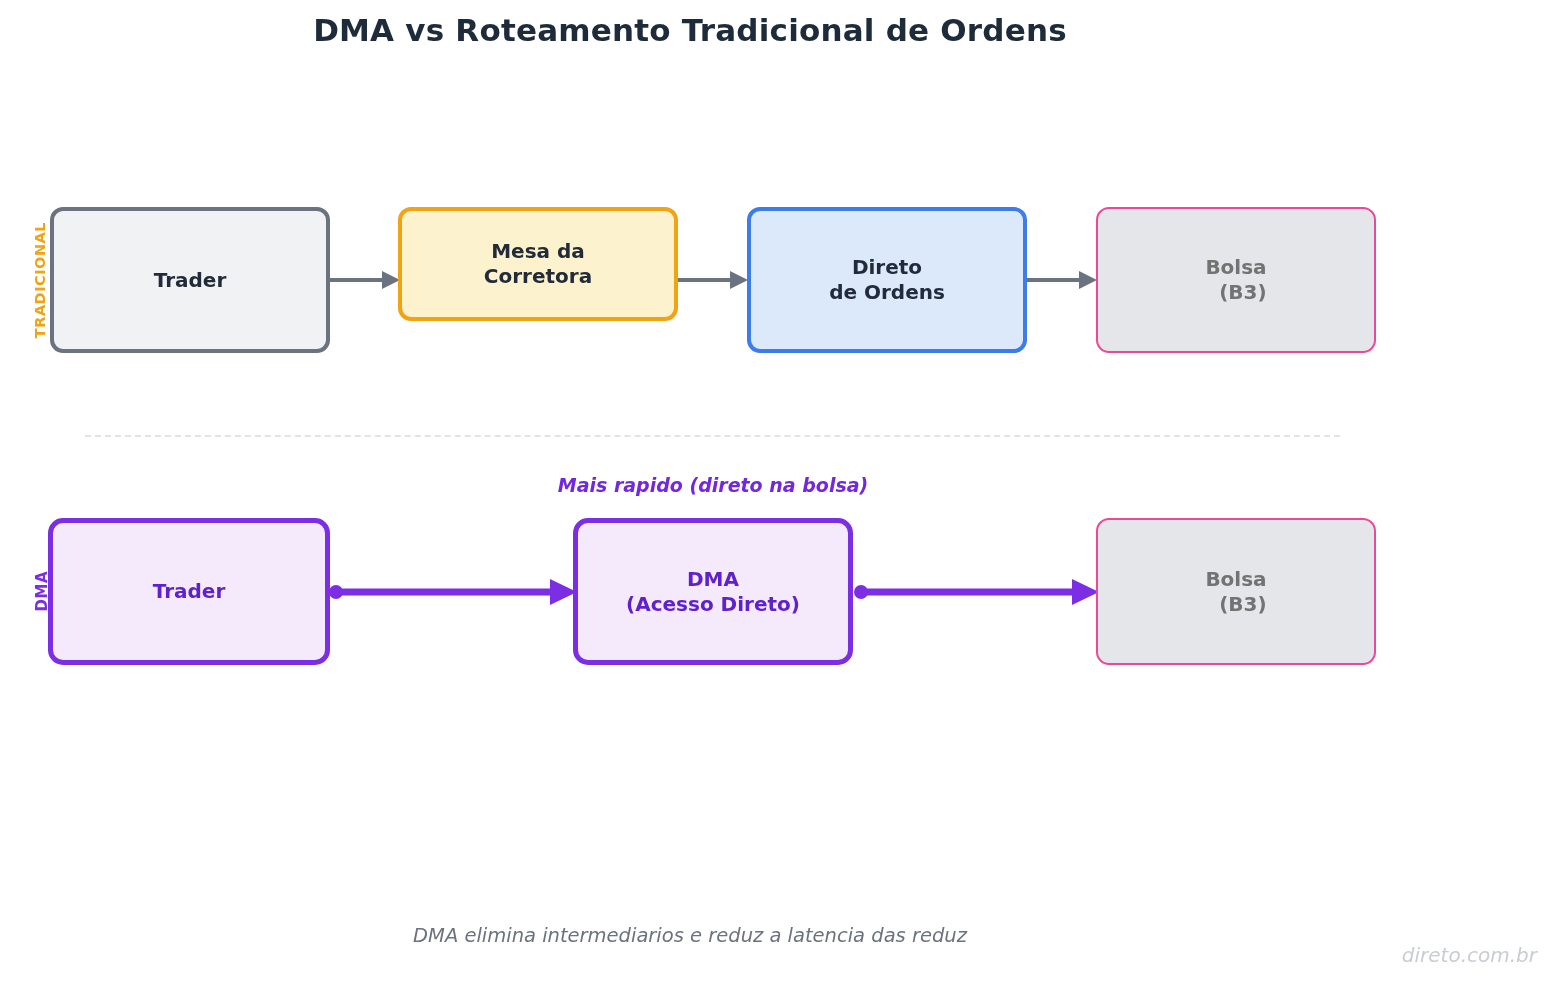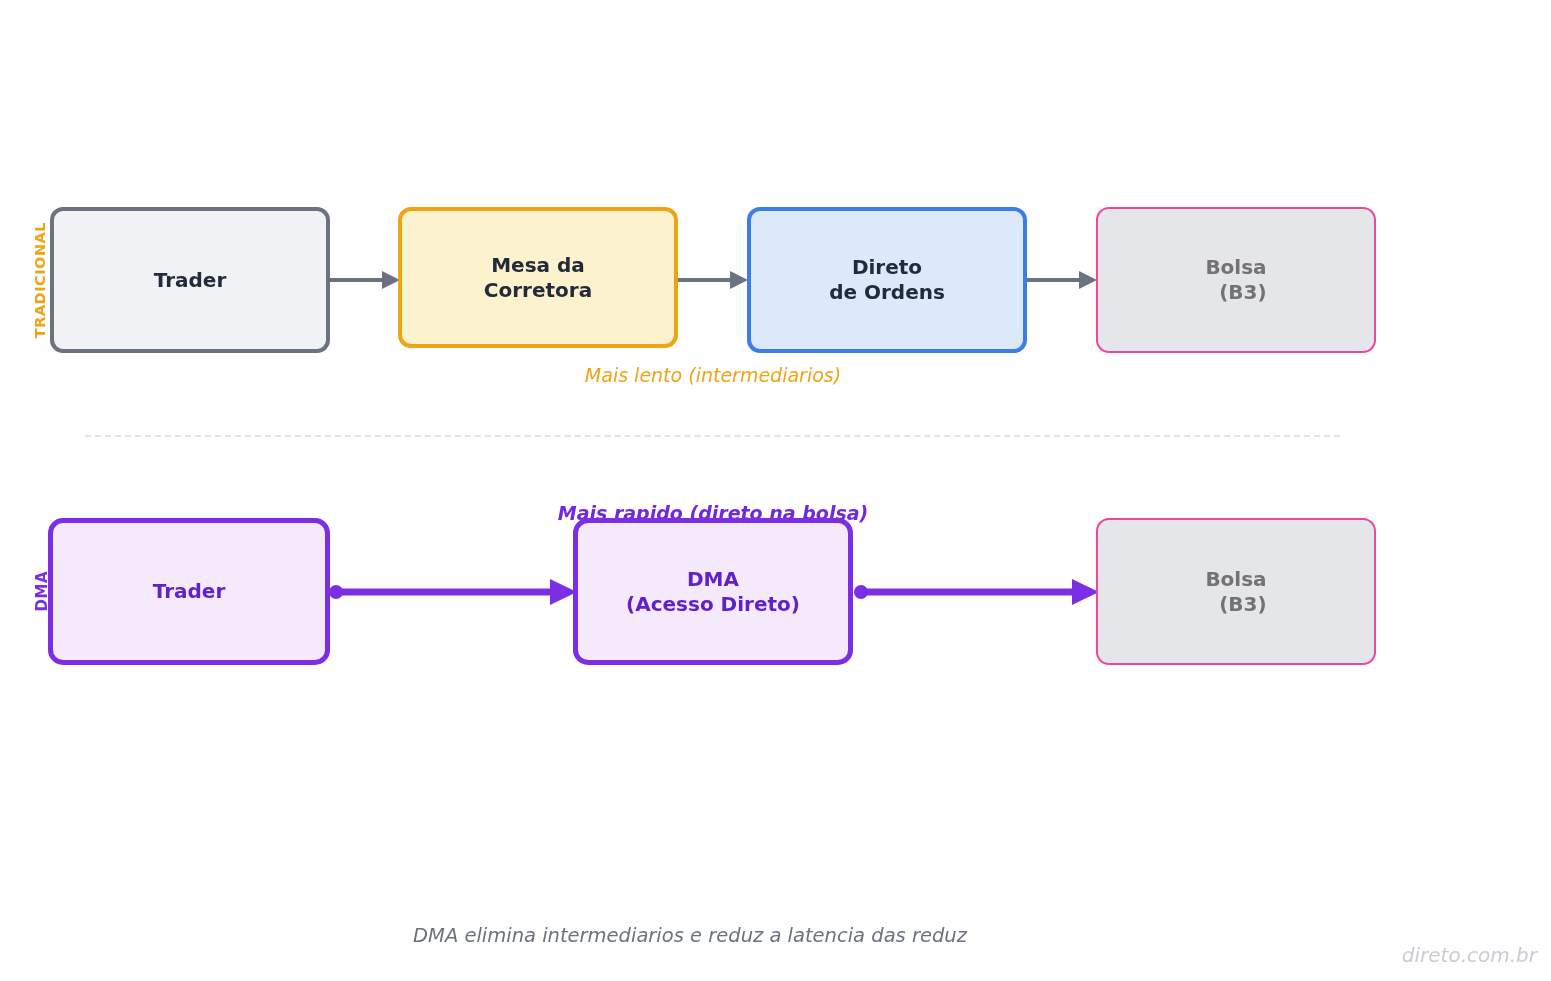--- a/index.html
+++ b/index.html
@@ -40,21 +40,21 @@
 
   
   .node-gray    { background: #f1f2f4; border: 4px solid #6b7280; color: #222b3a; }
   .node-yellow  { background: #fcf2cd; border: 4px solid #f0a313; color: #222b3a; }
   .node-blue    { background: #dbe9fb; border: 4px solid #3c7dea; color: #222b3a; }
   .node-dark    { background: #e4e6e9; border: 2px solid #ec4899; color: #737373; text-align: right; }
   
   .node-purple  { background: #f5e9fc; border: 5px solid #7c2ee4; color: #5e21cb; border-radius: 15px; }
 
   .t-trader  { left: 50px;   top: 207px; width: 280px; height: 146px; }
-  .t-mesa    { left: 398px;  top: 207px; width: 280px; height: 141px; }
+  .t-mesa    { left: 398px;  top: 207px; width: 280px; height: 114px; }
   .t-sistema { left: 747px;  top: 207px; width: 280px; height: 146px; }
   .t-bolsa   { left: 1096px; top: 207px; width: 280px; height: 146px; }
 
   .d-trader  { left: 48px;   top: 518px; width: 282px; height: 147px; }
   .d-dma     { left: 573px;  top: 518px; width: 280px; height: 147px; }
   .d-bolsa   { left: 1096px; top: 518px; width: 280px; height: 147px; }
 
   .vlabel-wrap {
     position: absolute; width: 24px;
     display: flex; align-items: center; justify-content: center;
@@ -76,21 +76,21 @@
     position: absolute;
     font-size: 19px; font-style: italic;
     text-align: center;
   }
   .caption-slow {
     top: 364px; left: 50px; width: 1326px;
     color: #f0a313;
   }
   .caption-fast {
     top: 474px; left: 50px; width: 1326px;
-    color: #7327e0; font-weight: bold; margin-top: 28px;
+    color: #7327e0; font-weight: bold;
   }
 
   .divider {
     position: absolute;
     top: 435px; left: 85px; width: 1255px; height: 0;
     border-top: 2px dashed #e3e3e5;
   }
 
   .footer-note {
     position: absolute;
@@ -104,20 +104,21 @@
     top: 943px; right: 14px;
     font-size: 20px; font-style: italic;
     color: #c9cdd3;
   }
 </style>
 </head>
 <body>
 
 <div class="canvas">
 
+  <h1 class="title">DMA vs Roteamento Tradicional de Ordens</h1>
 
   <svg class="arrows" width="1551" height="981" viewBox="0 0 1551 981" aria-hidden="true">
 
     <g>
       <line class="gline" x1="322" y1="280" x2="384" y2="280"></line>
       <polygon class="gfill" points="382,271 400,280 382,289"></polygon>
     </g>
     <g>
       <line class="gline" x1="670" y1="280" x2="732" y2="280"></line>
       <polygon class="gfill" points="730,271 748,280 730,289"></polygon>
@@ -155,21 +156,20 @@
   </div>
   <div class="node node-blue t-sistema">
     <span class="node-label">Direto
 de Ordens</span>
   </div>
   <div class="node node-dark t-bolsa">
     <span class="node-label">Bolsa
 (B3)</span>
   </div>
 
-  <div class="caption caption-slow">Mais lento (intermediarios)</div>
   <div class="divider"></div>
   <div class="caption caption-fast">Mais rapido (direto na bolsa)</div>
 
   <div class="node node-purple d-trader">
     <span class="node-label">Trader</span>
   </div>
   <div class="node node-purple d-dma">
     <span class="node-label">DMA
 (Acesso Direto)</span>
   </div>

